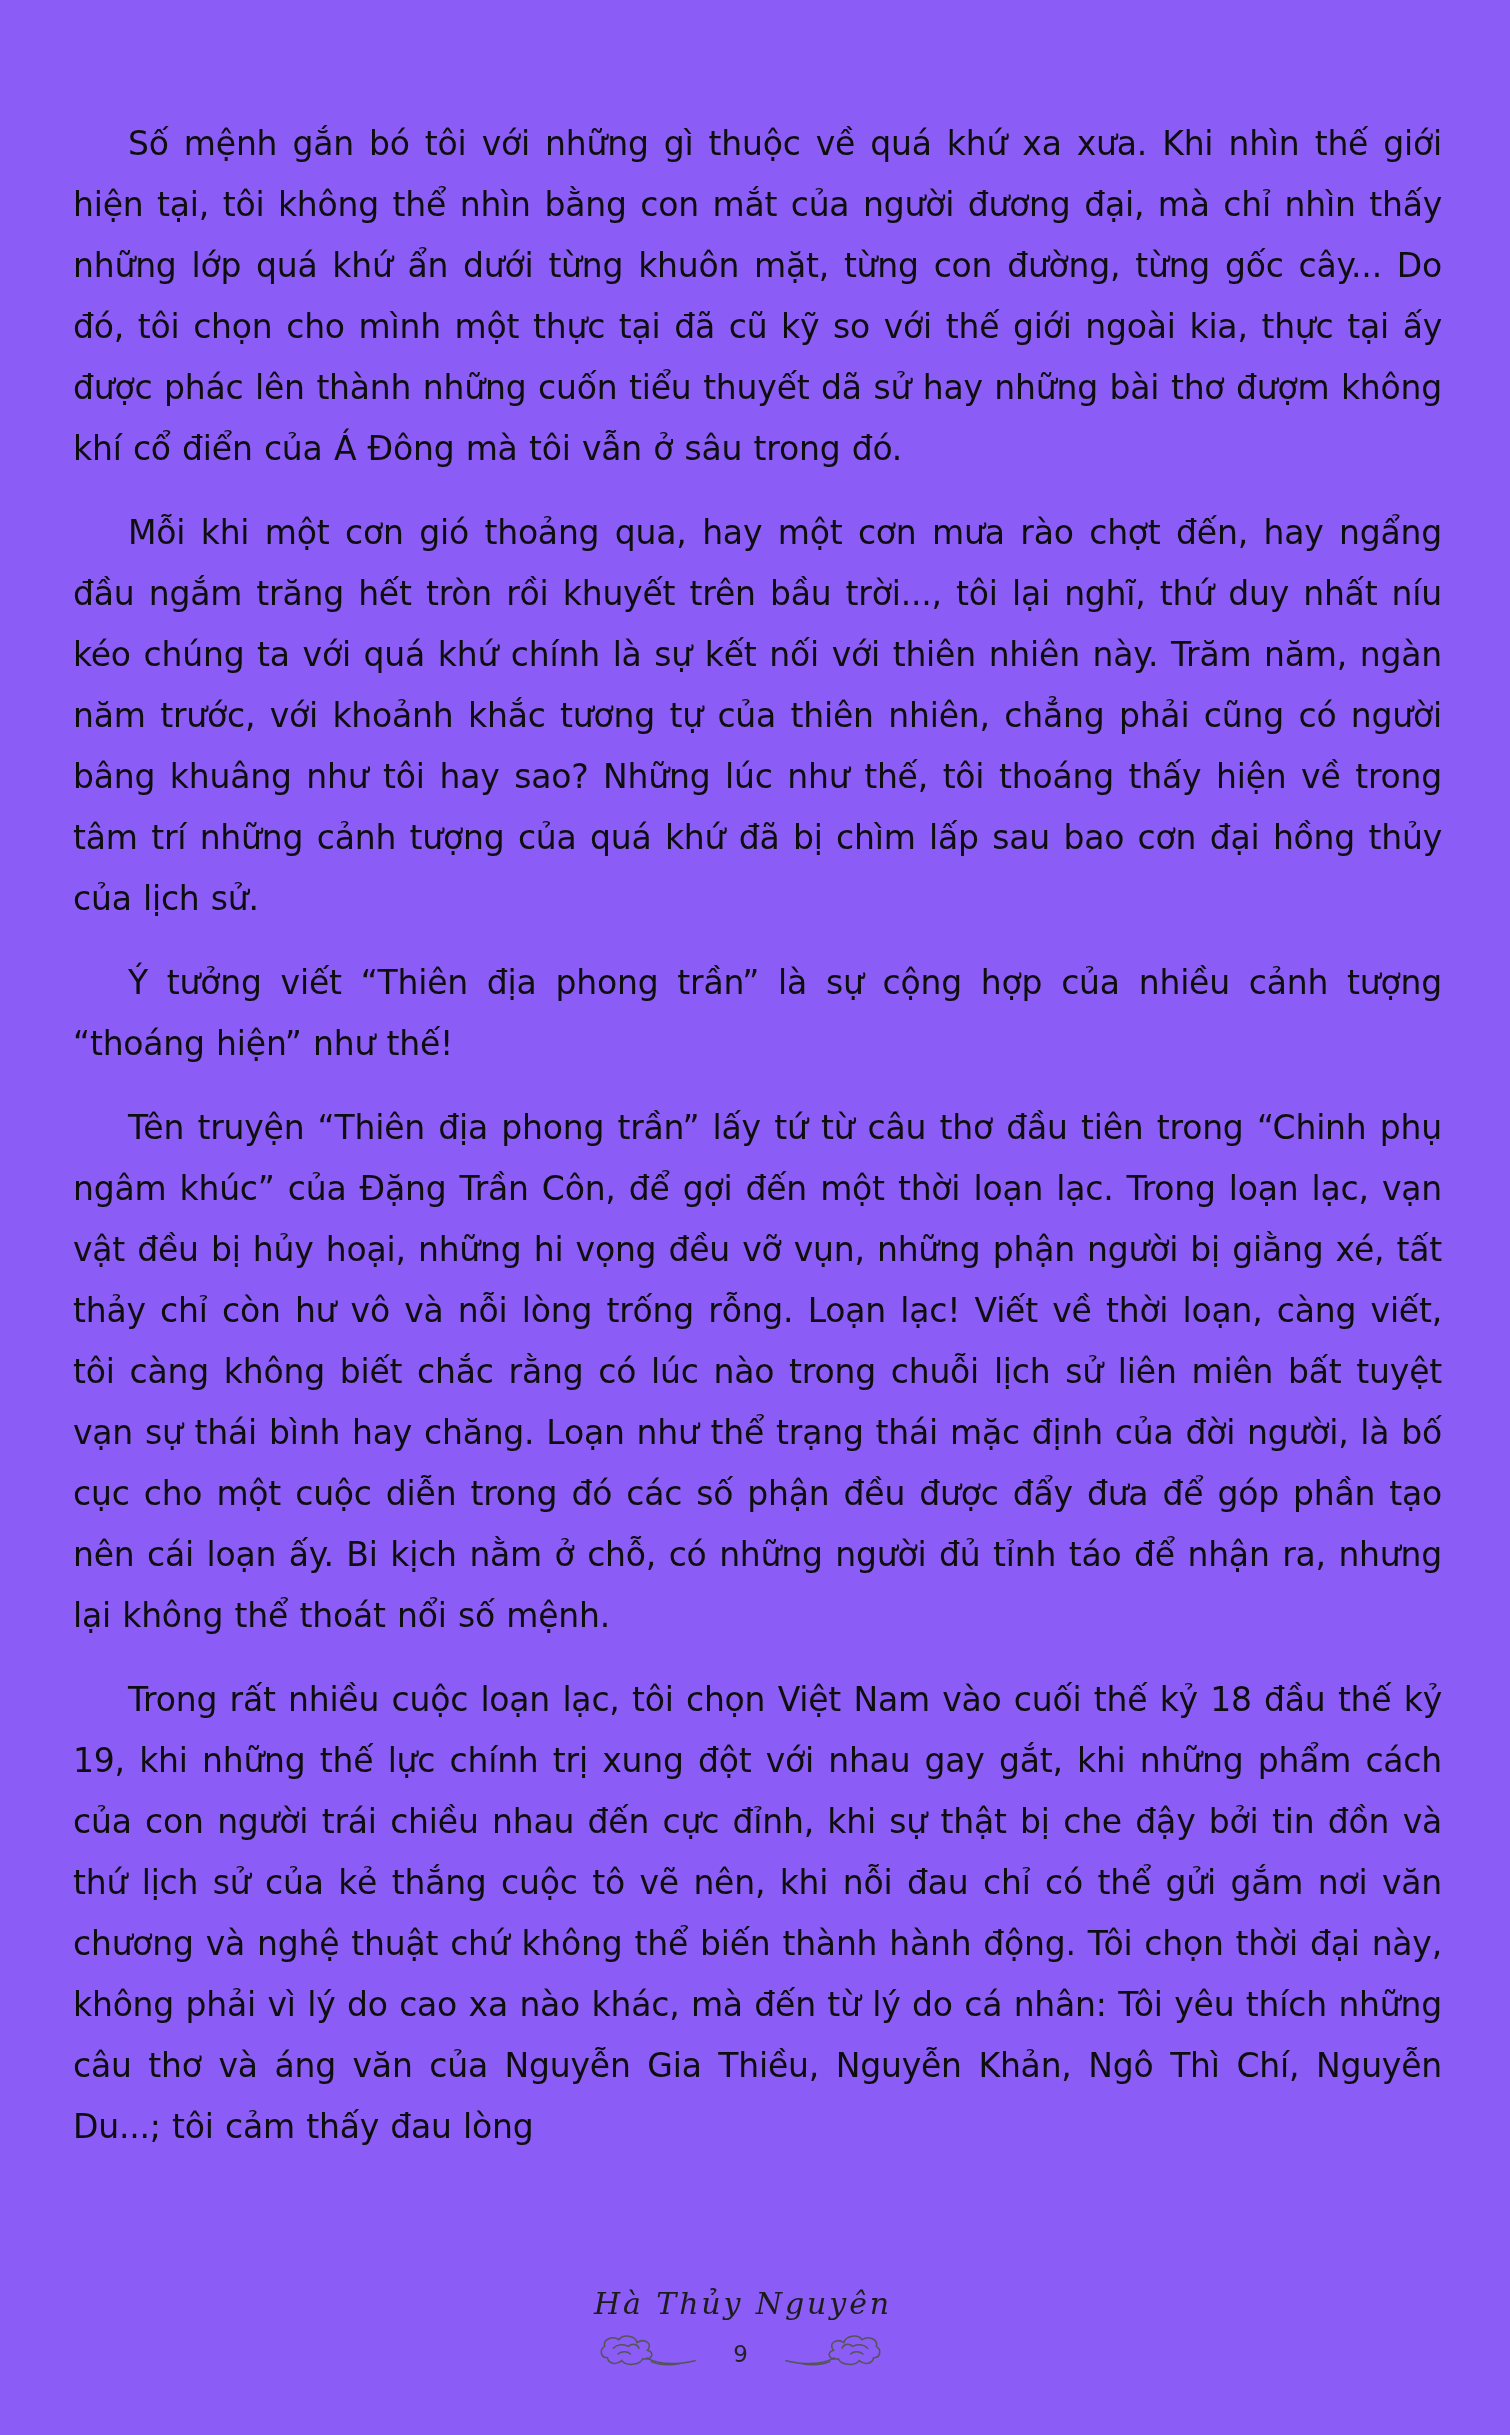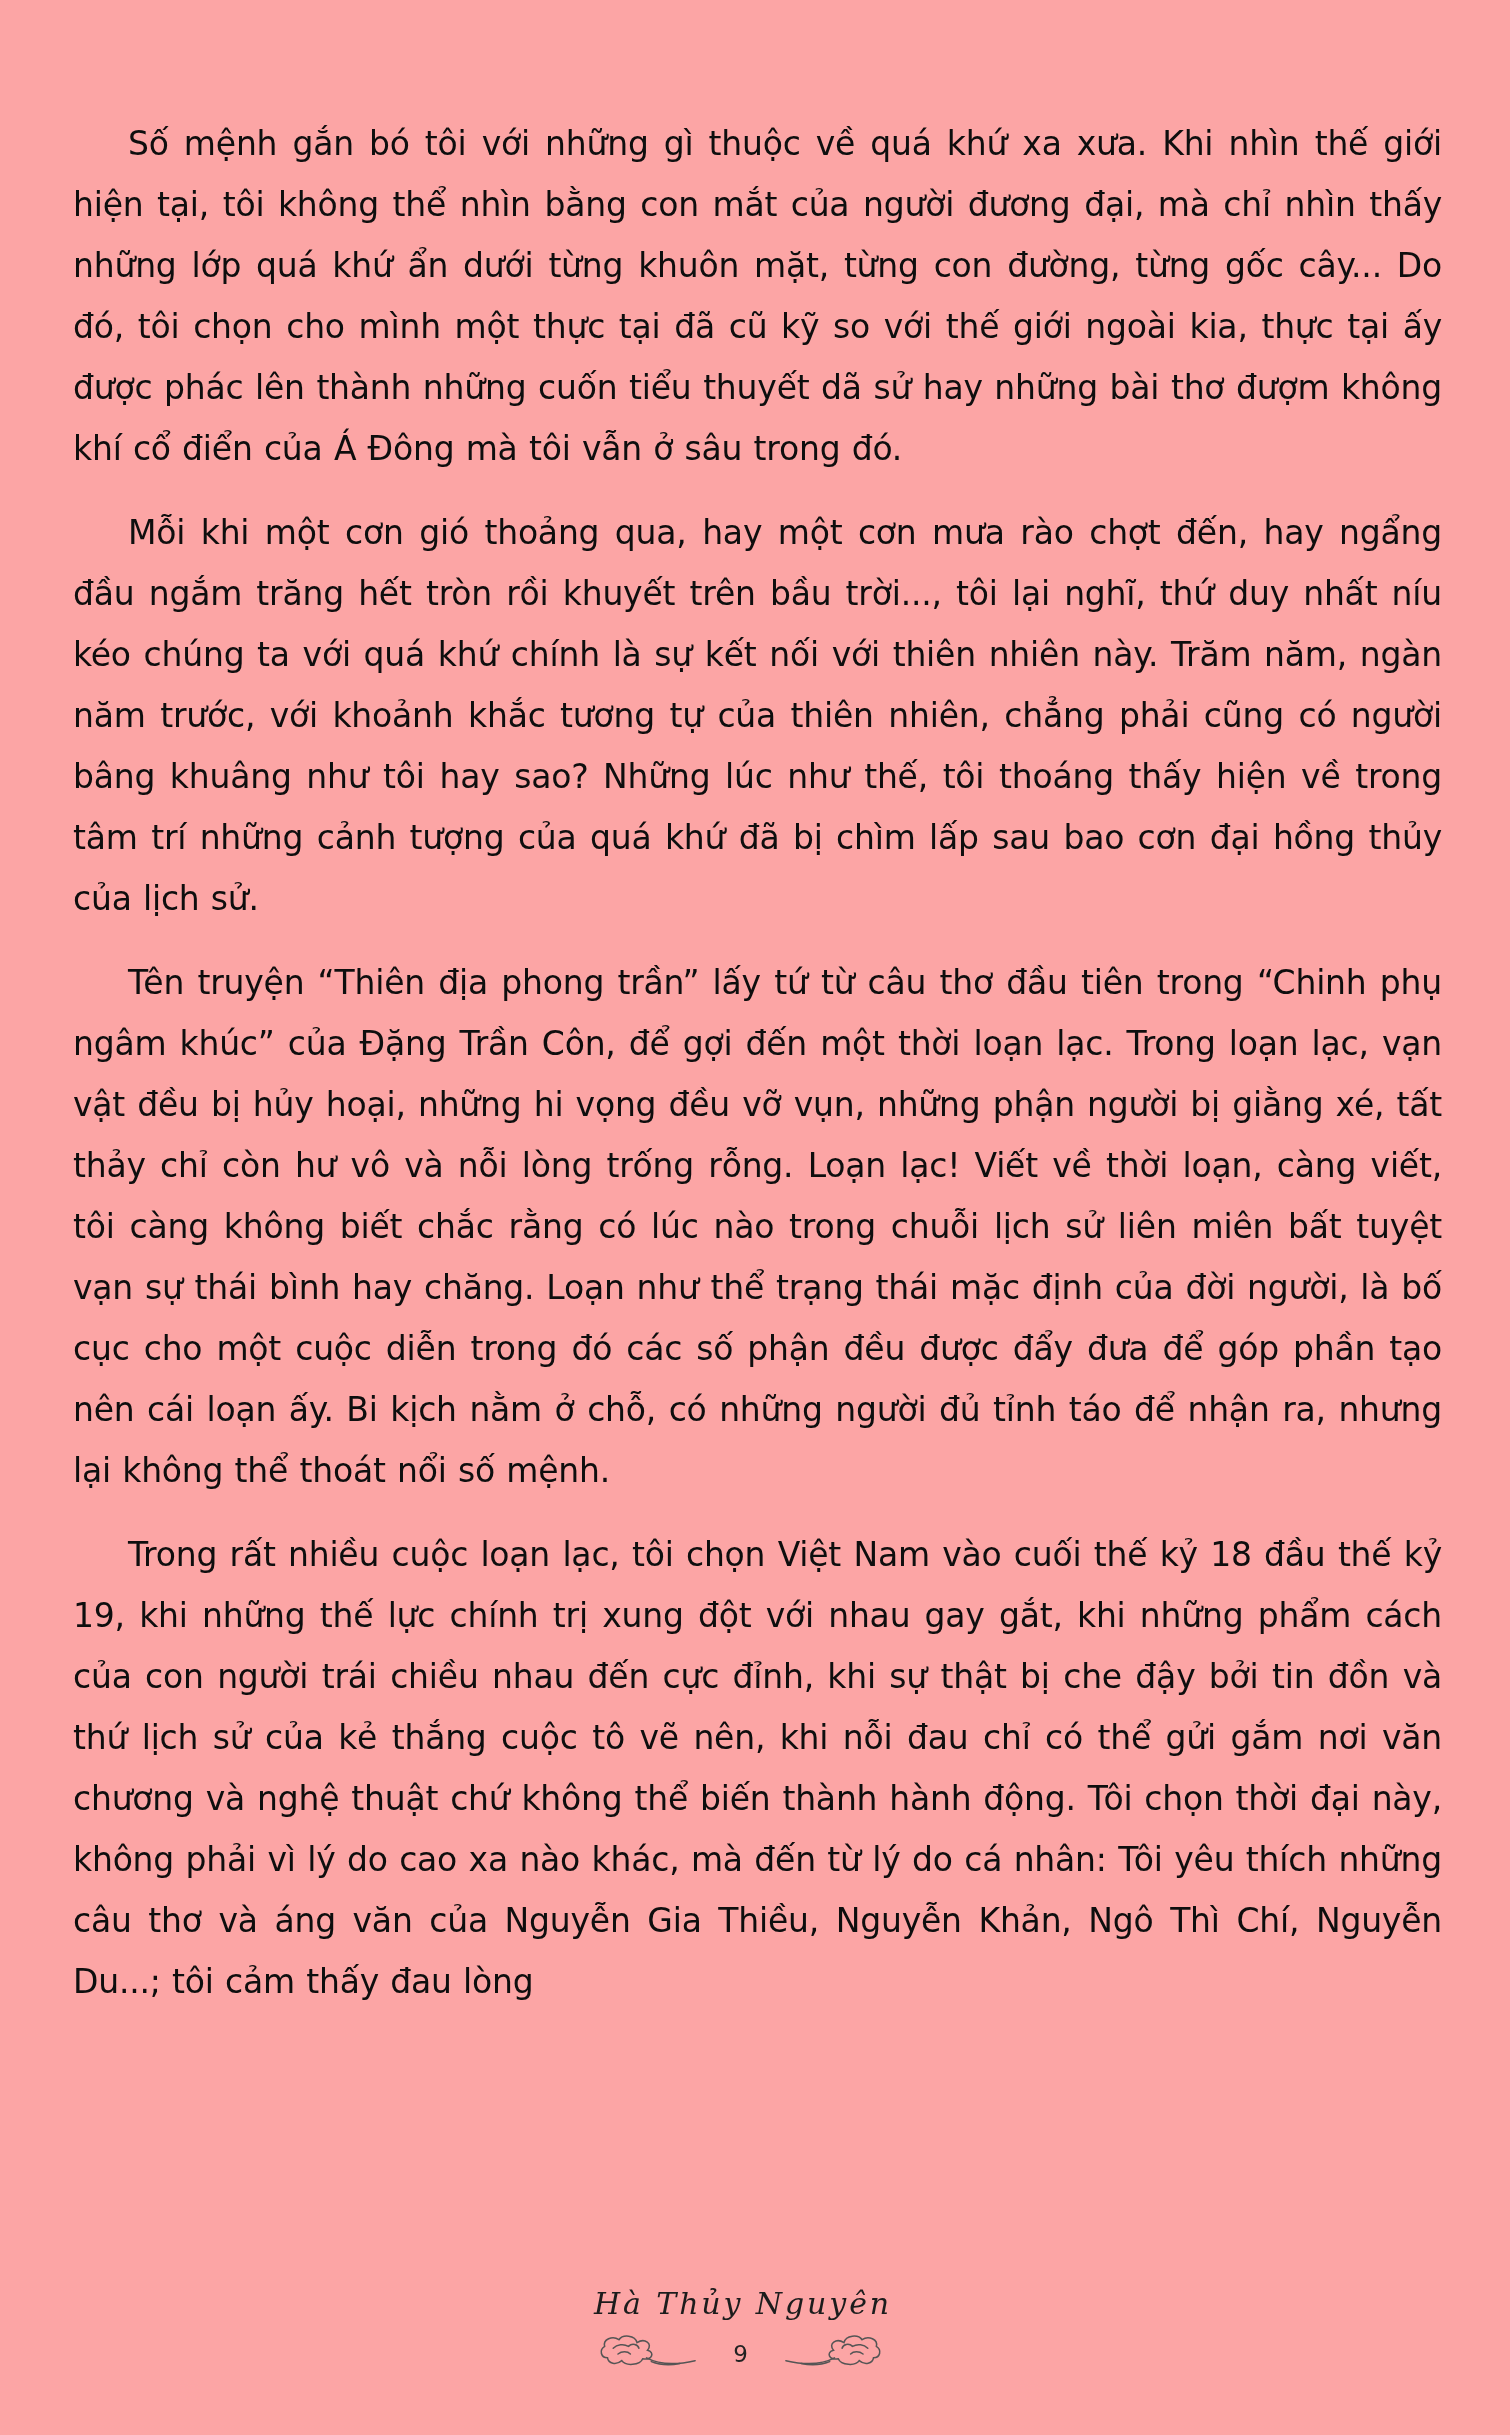--- a/index.html
+++ b/index.html
@@ -8,21 +8,21 @@
     height: 2436px;
     background: #ffffff;
     font-family: "DejaVu Sans", "Liberation Sans", sans-serif;
     overflow: hidden;
     position: relative;
   }
   .page {
     position: relative;
     width: 1510px;
     height: 2436px;
-    background: #fca5a5;
+    background: #8b5cf6;
     color: #0e0e0e;
   }
   .text-block {
     position: absolute;
     top: 113px;
     left: 73px;
     width: 1369px;
   }
   .para {
     font-size: 33px;
@@ -68,20 +68,21 @@
   }
 </style>
 </head>
 <body>
 
 <div class="page">
 
   <main class="text-block">
     <p class="para">Số mệnh gắn bó tôi với những gì thuộc về quá khứ xa xưa. Khi nhìn thế giới hiện tại, tôi không thể nhìn bằng con mắt của người đương đại, mà chỉ nhìn thấy những lớp quá khứ ẩn dưới từng khuôn mặt, từng con đường, từng gốc cây... Do đó, tôi chọn cho mình một thực tại đã cũ kỹ so với thế giới ngoài kia, thực tại ấy được phác lên thành những cuốn tiểu thuyết dã sử hay những bài thơ đượm không khí cổ điển của Á Đông mà tôi vẫn ở sâu trong đó.</p>
     <p class="para">Mỗi khi một cơn gió thoảng qua, hay một cơn mưa rào chợt đến, hay ngẩng đầu ngắm trăng hết tròn rồi khuyết trên bầu trời..., tôi lại nghĩ, thứ duy nhất níu kéo chúng ta với quá khứ chính là sự kết nối với thiên nhiên này. Trăm năm, ngàn năm trước, với khoảnh khắc tương tự của thiên nhiên, chẳng phải cũng có người bâng khuâng như tôi hay sao? Những lúc như thế, tôi thoáng thấy hiện về trong tâm trí những cảnh tượng của quá khứ đã bị chìm lấp sau bao cơn đại hồng thủy của lịch sử.</p>
+    <p class="para">Ý tưởng viết “Thiên địa phong trần” là sự cộng hợp của nhiều cảnh tượng “thoáng hiện” như thế!</p>
     <p class="para">Tên truyện “Thiên địa phong trần” lấy tứ từ câu thơ đầu tiên trong “Chinh phụ ngâm khúc” của Đặng Trần Côn, để gợi đến một thời loạn lạc. Trong loạn lạc, vạn vật đều bị hủy hoại, những hi vọng đều vỡ vụn, những phận người bị giằng xé, tất thảy chỉ còn hư vô và nỗi lòng trống rỗng. Loạn lạc! Viết về thời loạn, càng viết, tôi càng không biết chắc rằng có lúc nào trong chuỗi lịch sử liên miên bất tuyệt vạn sự thái bình hay chăng. Loạn như thể trạng thái mặc định của đời người, là bố cục cho một cuộc diễn trong đó các số phận đều được đẩy đưa để góp phần tạo nên cái loạn ấy. Bi kịch nằm ở chỗ, có những người đủ tỉnh táo để nhận ra, nhưng lại không thể thoát nổi số mệnh.</p>
     <p class="para">Trong rất nhiều cuộc loạn lạc, tôi chọn Việt Nam vào cuối thế kỷ 18 đầu thế kỷ 19, khi những thế lực chính trị xung đột với nhau gay gắt, khi những phẩm cách của con người trái chiều nhau đến cực đỉnh, khi sự thật bị che đậy bởi tin đồn và thứ lịch sử của kẻ thắng cuộc tô vẽ nên, khi nỗi đau chỉ có thể gửi gắm nơi văn chương và nghệ thuật chứ không thể biến thành hành động. Tôi chọn thời đại này, không phải vì lý do cao xa nào khác, mà đến từ lý do cá nhân: Tôi yêu thích những câu thơ và áng văn của Nguyễn Gia Thiều, Nguyễn Khản, Ngô Thì Chí, Nguyễn Du...; tôi cảm thấy đau lòng</p>
   </main>
 
   <footer class="footer">
     <div class="signature">Hà Thủy Nguyên</div>
     <div class="folio-row">
       <span class="ornament">
         <svg width="107" height="40" viewBox="0 0 112 42">
           <g fill="none" stroke="#555555" stroke-width="1.6" stroke-linecap="round">

